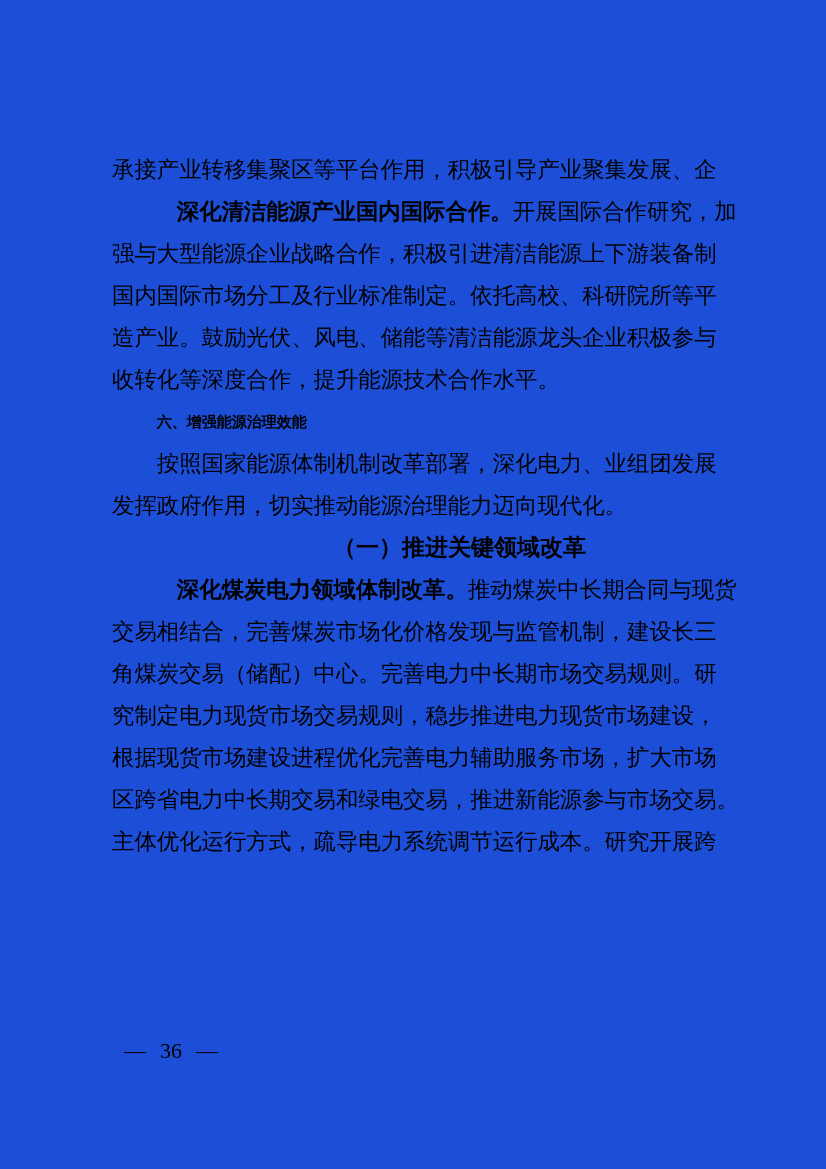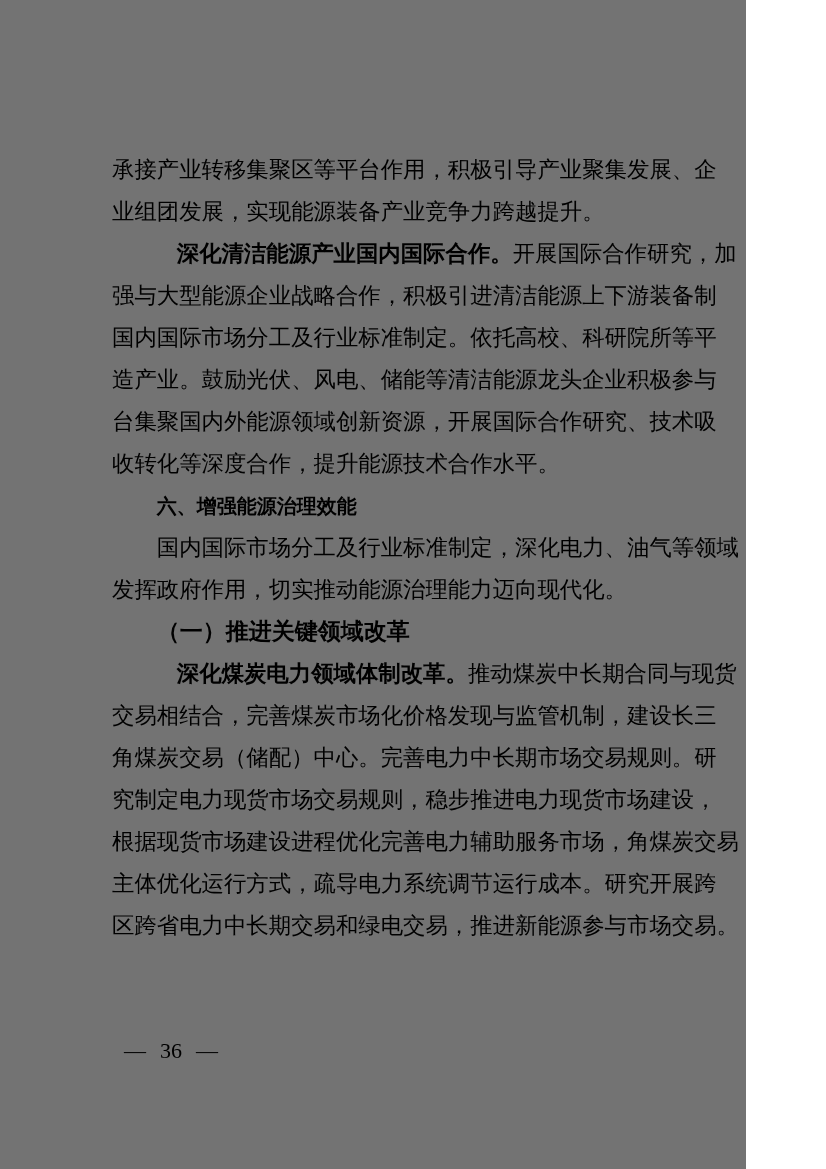--- a/index.html
+++ b/index.html
@@ -8,83 +8,82 @@
     width: 826px;
     height: 1169px;
     position: relative;
     font-family: "Liberation Serif", "DejaVu Serif", serif;
     color: #000000;
     overflow: hidden;
   }
   .page {
     position: absolute;
     left: 0; top: 0;
-    width: 746px; height: 1169px;
-    background: #737373;
+    width: 826px; height: 1169px;
+    background: #1d4ed8;
   }
   .textblock {
     position: absolute;
     left: 112px;
     top: 149px;
     width: 650px;
   }
   .line {
     height: 42px;
     line-height: 42px;
     font-size: 22.4px;
     white-space: nowrap;
     letter-spacing: 0;
   }
   .line.indent { padding-left: 44.8px; }
   .lead-bold { font-weight: 700; margin-left: 20px; }
   .line.heading {
     font-family: Liberation Serif, serif;
     font-weight: 700;
-    font-size: 20px;
+    font-size: 15px;
   }
   .line.subhead {
     font-weight: 700;
     font-size: 23px;
+    text-align: center;
   }
   .footer {
     position: absolute;
     left: 124px;
     top: 1036px;
     height: 30px;
     line-height: 30px;
     font-size: 22px;
     white-space: nowrap;
   }
   .footer .dash { letter-spacing: 0; }
   .footer .pagenum { margin: 8px 14px; text-align: center; }
 </style>
 </head>
 <body>
 
 <div class="page">
 
   <div class="textblock">
     <div class="line">承接产业转移集聚区等平台作用，积极引导产业聚集发展、企</div>
-    <div class="line">业组团发展，实现能源装备产业竞争力跨越提升。</div>
     <div class="line indent"><span class="lead-bold">深化清洁能源产业国内国际合作。</span><span>开展国际合作研究，加</span></div>
     <div class="line">强与大型能源企业战略合作，积极引进清洁能源上下游装备制</div>
     <div class="line">国内国际市场分工及行业标准制定。依托高校、科研院所等平</div>
     <div class="line">造产业。鼓励光伏、风电、储能等清洁能源龙头企业积极参与</div>
-    <div class="line">台集聚国内外能源领域创新资源，开展国际合作研究、技术吸</div>
     <div class="line">收转化等深度合作，提升能源技术合作水平。</div>
     <div class="line heading indent">六、增强能源治理效能</div>
-    <div class="line indent">国内国际市场分工及行业标准制定，深化电力、油气等领域</div>
+    <div class="line indent">按照国家能源体制机制改革部署，深化电力、业组团发展</div>
     <div class="line">发挥政府作用，切实推动能源治理能力迈向现代化。</div>
     <div class="line subhead indent">（一）推进关键领域改革</div>
     <div class="line indent"><span class="lead-bold">深化煤炭电力领域体制改革。</span><span>推动煤炭中长期合同与现货</span></div>
     <div class="line">交易相结合，完善煤炭市场化价格发现与监管机制，建设长三</div>
     <div class="line">角煤炭交易（储配）中心。完善电力中长期市场交易规则。研</div>
     <div class="line">究制定电力现货市场交易规则，稳步推进电力现货市场建设，</div>
-    <div class="line">根据现货市场建设进程优化完善电力辅助服务市场，角煤炭交易</div>
+    <div class="line">根据现货市场建设进程优化完善电力辅助服务市场，扩大市场</div>
+    <div class="line">区跨省电力中长期交易和绿电交易，推进新能源参与市场交易。</div>
     <div class="line">主体优化运行方式，疏导电力系统调节运行成本。研究开展跨</div>
-    <div class="line">区跨省电力中长期交易和绿电交易，推进新能源参与市场交易。</div>
   </div>
 
   <div class="footer">
     <span class="dash">—</span><span class="pagenum">36</span><span class="dash">—</span>
   </div>
 
 </div>
 
 </body></html>

